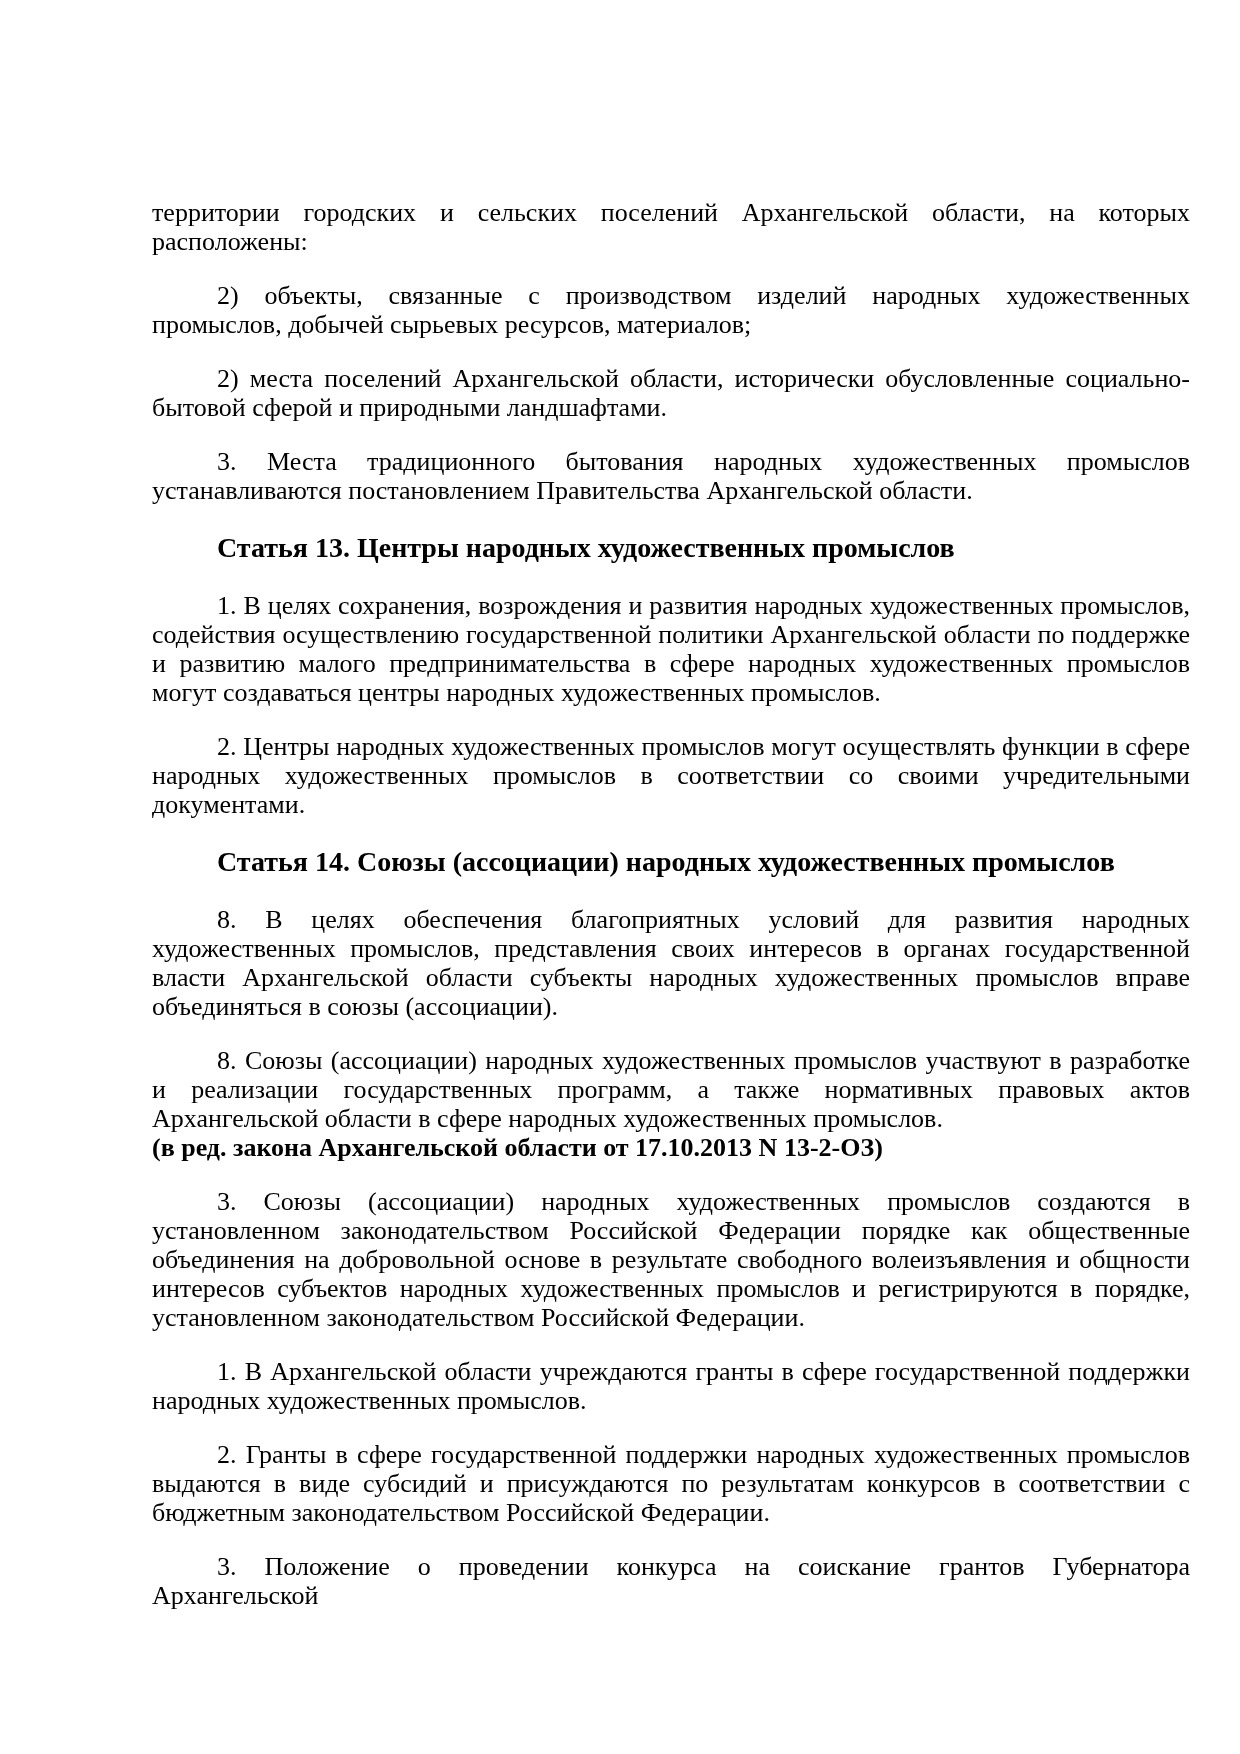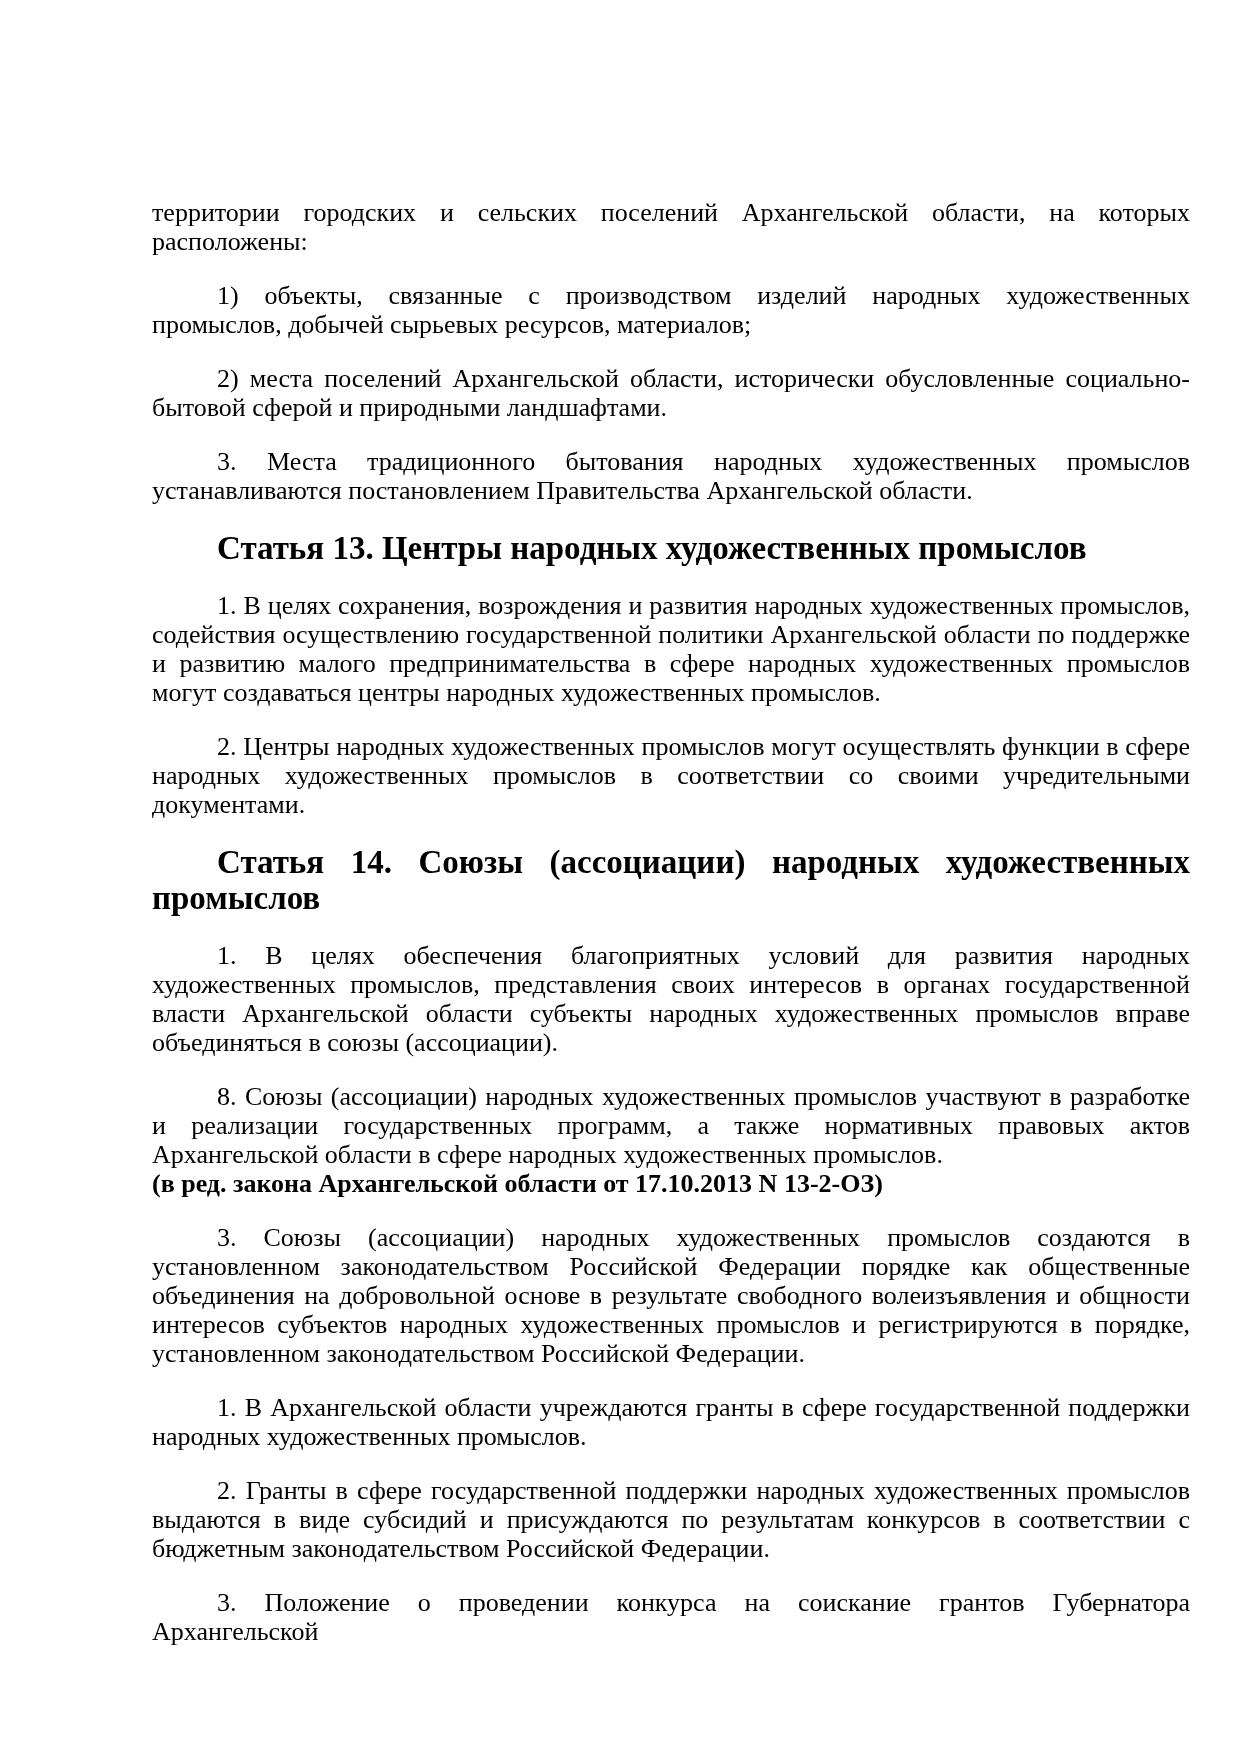--- a/index.html
+++ b/index.html
@@ -34,46 +34,46 @@
   .tight {           
     margin-bottom: 0;
   }
   .note {            
     text-indent: 0;
     margin: 0 0 25px 0;
     font-weight: bold;
   }
   .heading {
     font-weight: bold;
-    font-size: 33px;
+    font-size: 28px;
     line-height: 36px;
     margin: 0 0 25px 0;
     text-indent: 65px;
   }
   .cut {             
     margin-bottom: 0;
   }
 </style>
 </head>
 <body>
 
 <div class="page">
   <div class="content">
 
     <p class="para cont">территории городских и сельских поселений Архангельской области, на которых расположены:</p>
-    <p class="para">1) объекты, связанные с производством изделий народных художественных промыслов, добычей сырьевых ресурсов, материалов;</p>
+    <p class="para">2) объекты, связанные с производством изделий народных художественных промыслов, добычей сырьевых ресурсов, материалов;</p>
     <p class="para">2) места поселений Архангельской области, исторически обусловленные социально-бытовой сферой и природными ландшафтами.</p>
     <p class="para">3. Места традиционного бытования народных художественных промыслов устанавливаются постановлением Правительства Архангельской области.</p>
 
     <p class="heading">Статья 13. Центры народных художественных промыслов</p>
     <p class="para">1. В целях сохранения, возрождения и развития народных художественных промыслов, содействия осуществлению государственной политики Архангельской области по поддержке и развитию малого предпринимательства в сфере народных художественных промыслов могут создаваться центры народных художественных промыслов.</p>
     <p class="para">2. Центры народных художественных промыслов могут осуществлять функции в сфере народных художественных промыслов в соответствии со своими учредительными документами.</p>
 
     <p class="heading">Статья 14. Союзы (ассоциации) народных художественных промыслов</p>
-    <p class="para">1. В целях обеспечения благоприятных условий для развития народных художественных промыслов, представления своих интересов в органах государственной власти Архангельской области субъекты народных художественных промыслов вправе объединяться в союзы (ассоциации).</p>
+    <p class="para">8. В целях обеспечения благоприятных условий для развития народных художественных промыслов, представления своих интересов в органах государственной власти Архангельской области субъекты народных художественных промыслов вправе объединяться в союзы (ассоциации).</p>
     <p class="para tight">8. Союзы (ассоциации) народных художественных промыслов участвуют в разработке и реализации государственных программ, а также нормативных правовых актов Архангельской области в сфере народных художественных промыслов.</p>
     <p class="note">(в ред. закона Архангельской области от 17.10.2013 N 13-2-ОЗ)</p>
     <p class="para">3. Союзы (ассоциации) народных художественных промыслов создаются в установленном законодательством Российской Федерации порядке как общественные объединения на добровольной основе в результате свободного волеизъявления и общности интересов субъектов народных художественных промыслов и регистрируются в порядке, установленном законодательством Российской Федерации.</p>
 
     <p class="para">1. В Архангельской области учреждаются гранты в сфере государственной поддержки народных художественных промыслов.</p>
     <p class="para">2. Гранты в сфере государственной поддержки народных художественных промыслов выдаются в виде субсидий и присуждаются по результатам конкурсов в соответствии с бюджетным законодательством Российской Федерации.</p>
     <p class="para cut">3. Положение о проведении конкурса на соискание грантов Губернатора Архангельской</p>
 
   </div>
 </div>

